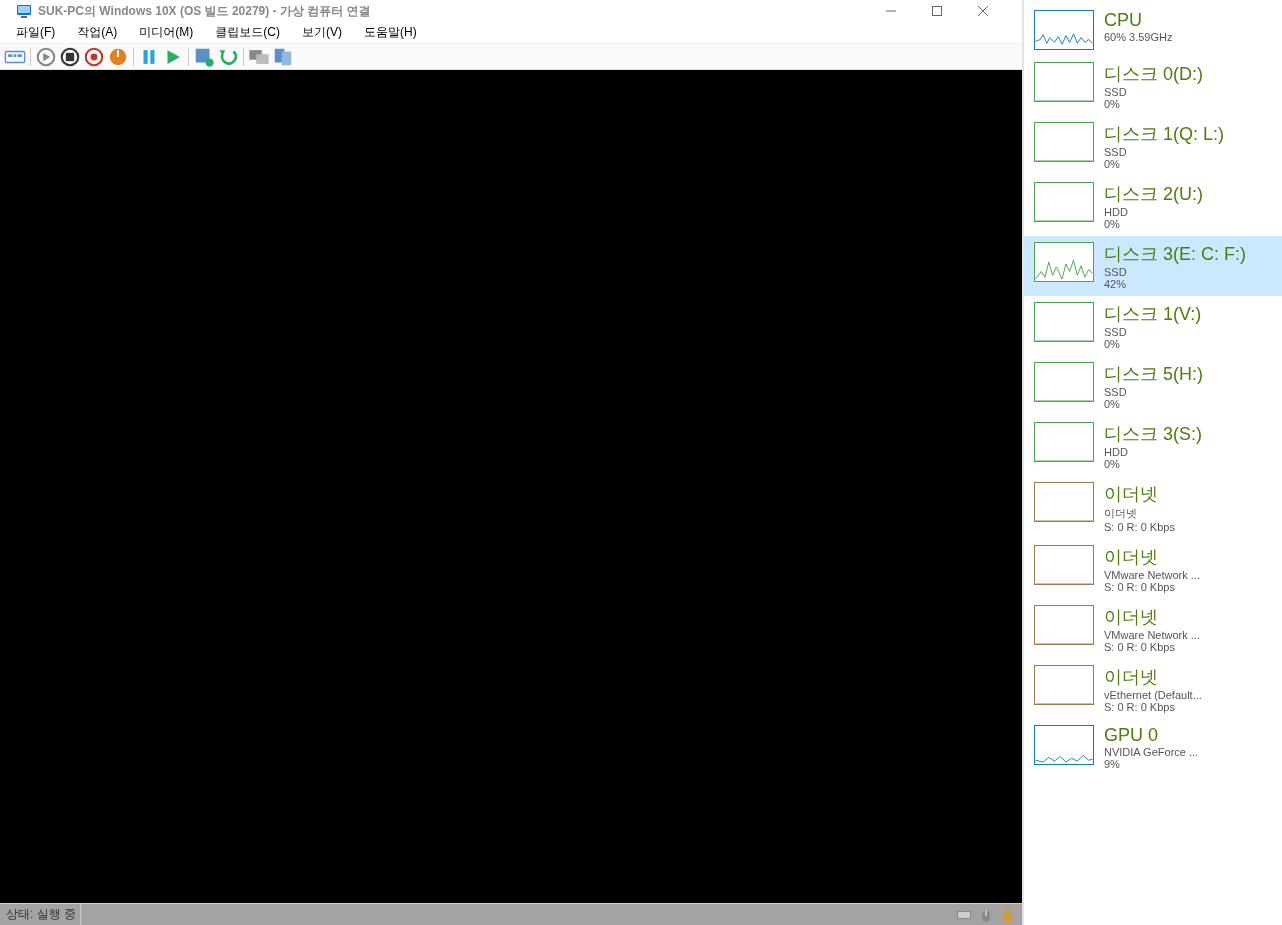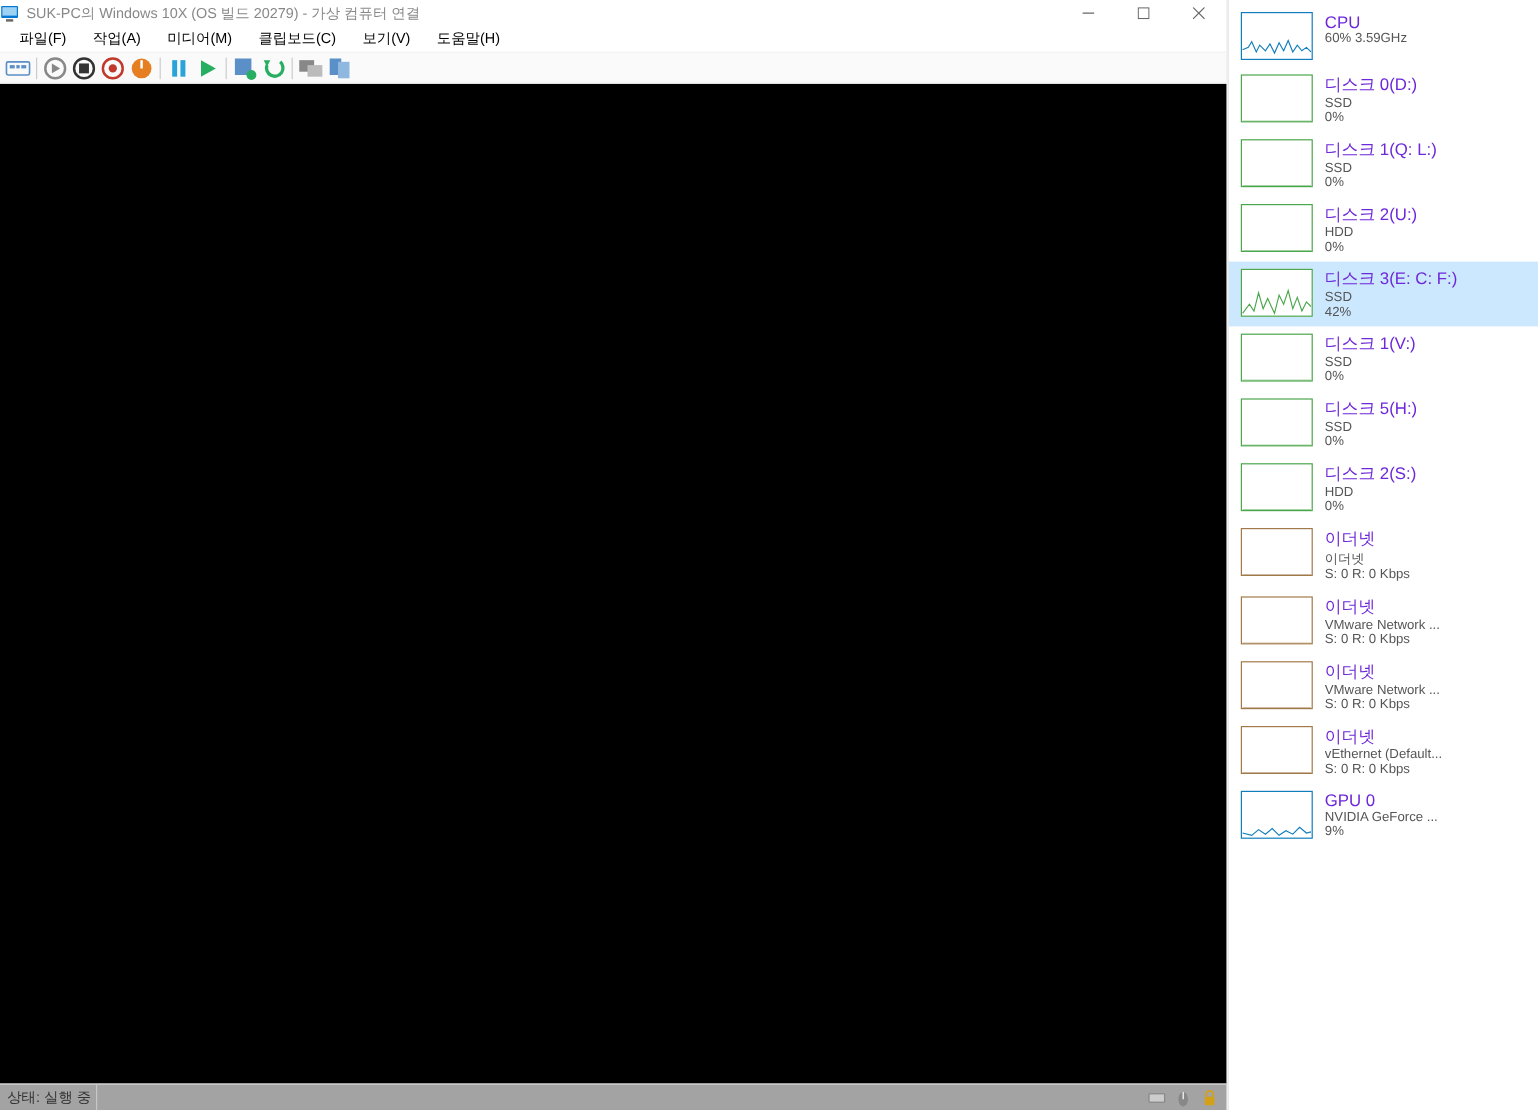--- a/index.html
+++ b/index.html
@@ -17,23 +17,24 @@
   height: 925px;
   display: flex;
   flex-direction: column;
   border-right: 1px solid #e0e0e0;
 }
 .titlebar {
   height: 22px;
   background: #fff;
   display: flex;
   align-items: center;
-  padding: 0 0;
+  padding: 0 16px;
   color: #888;
   font-size: 12px;
+  font-weight: bold;
 }
 .titlebar .app-icon {
   width: 16px; height: 16px;
   margin-right: 6px;
 }
 .titlebar .title-text { flex: 1; }
 .titlebar .win-controls {
   display: flex;
   gap: 0;
 }
@@ -138,22 +139,22 @@
   overflow: hidden;
 }
 .perf-thumb.cpu { border-color: #117dbb; }
 .perf-thumb.mem { border-color: #9b2fae; }
 .perf-thumb.disk { border-color: #4ca64c; }
 .perf-thumb.net { border-color: #a17a4a; }
 .perf-thumb.gpu { border-color: #117dbb; }
 .perf-thumb svg { width: 100%; height: 100%; }
 .perf-text { flex: 1; overflow: hidden; }
 .perf-title {
-  font-size: 14px;
-  color: #6d28d9;
+  font-size: 18px;
+  color: #4d7c0f;
   white-space: nowrap;
   overflow: hidden;
   text-overflow: ellipsis;
 }
 .perf-sub1, .perf-sub2 {
   font-size: 11px;
   color: #555;
   white-space: nowrap;
   overflow: hidden;
   text-overflow: ellipsis;
@@ -373,21 +374,21 @@
         <div class="perf-title">디스크 5(H:)</div>
         <div class="perf-sub1">SSD</div>
         <div class="perf-sub2">0%</div>
       </div>
     </div>
     <div class="perf-item">
       <div class="perf-thumb disk"><svg viewBox="0 0 60 40">
           <polyline points="0,40 60,40" fill="none" stroke="#4ca64c" stroke-width="1"></polyline>
         </svg></div>
       <div class="perf-text">
-        <div class="perf-title">디스크 2(S:)</div>
+        <div class="perf-title">디스크 3(S:)</div>
         <div class="perf-sub1">HDD</div>
         <div class="perf-sub2">0%</div>
       </div>
     </div>
     <div class="perf-item">
       <div class="perf-thumb net"><svg viewBox="0 0 60 40">
           <polyline points="0,40 60,40" fill="none" stroke="#a17a4a" stroke-width="1"></polyline>
         </svg></div>
       <div class="perf-text">
         <div class="perf-title">이더넷</div>

